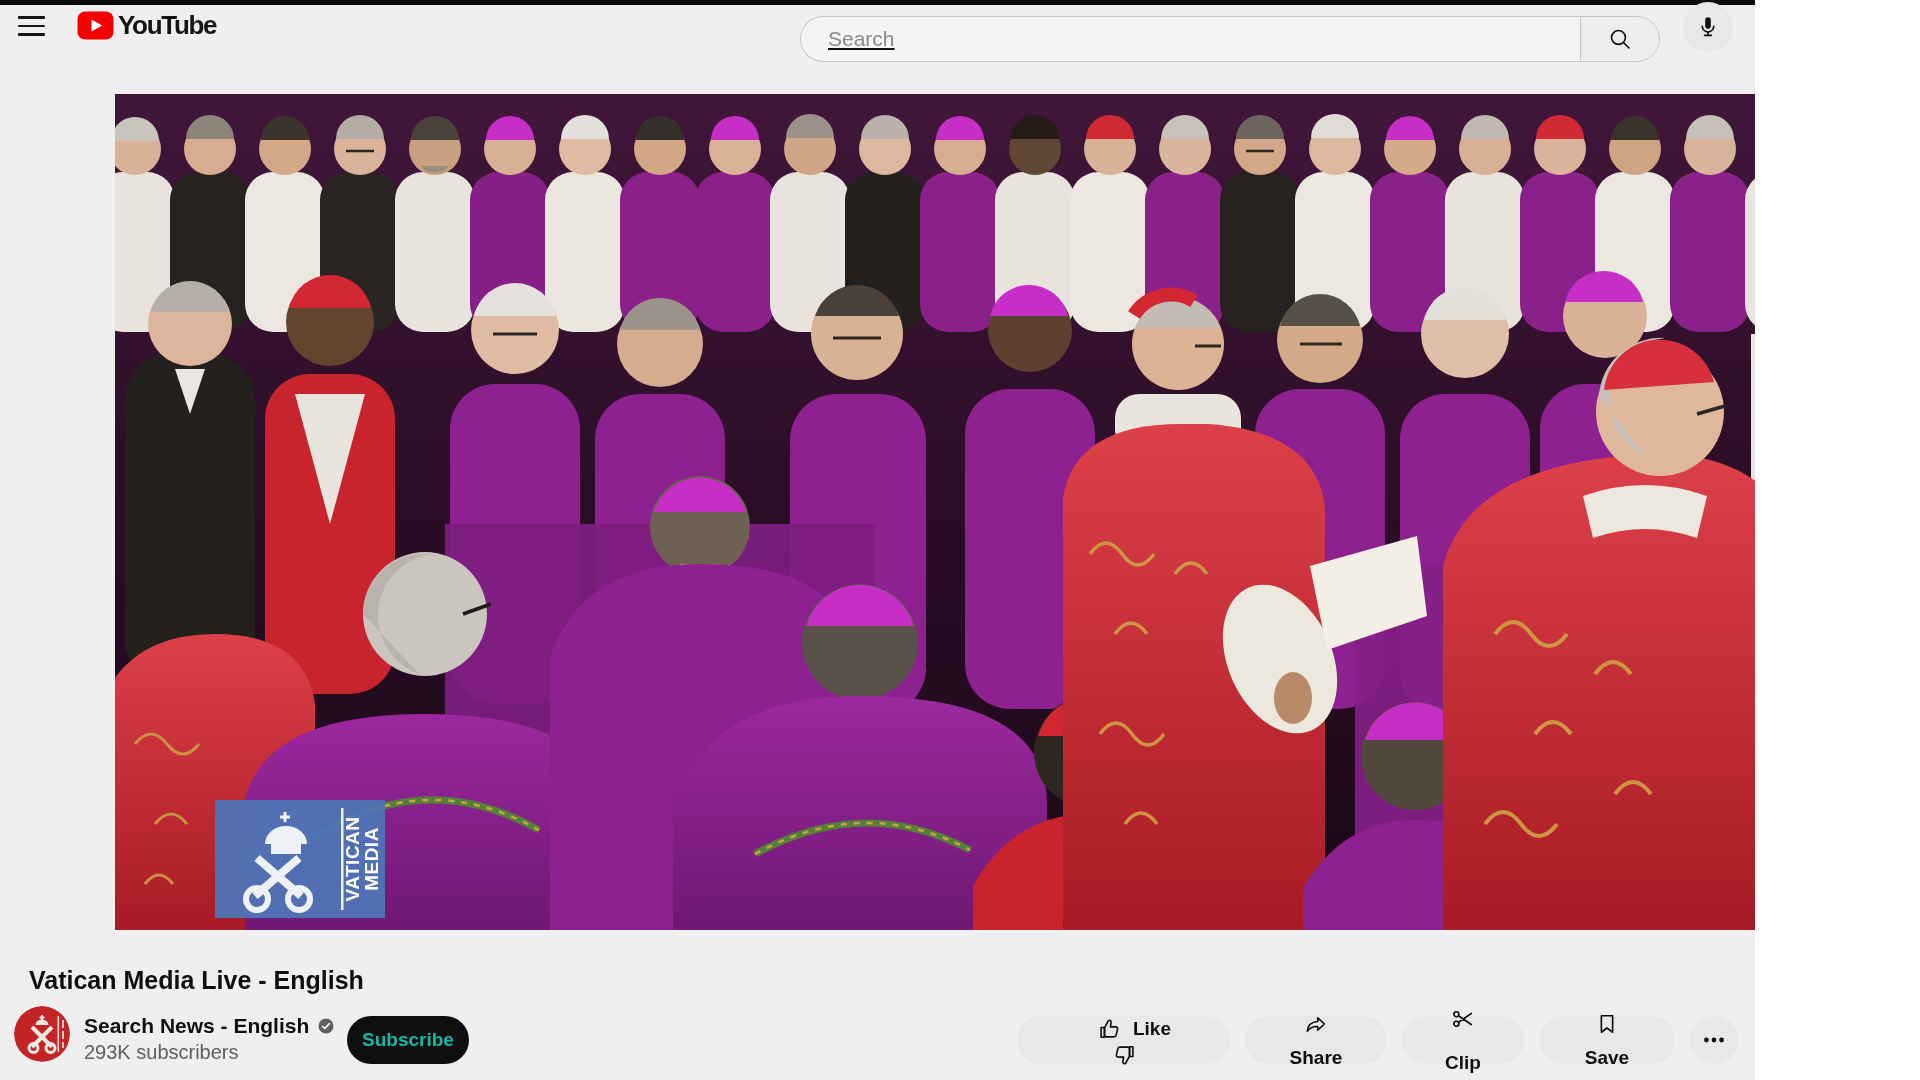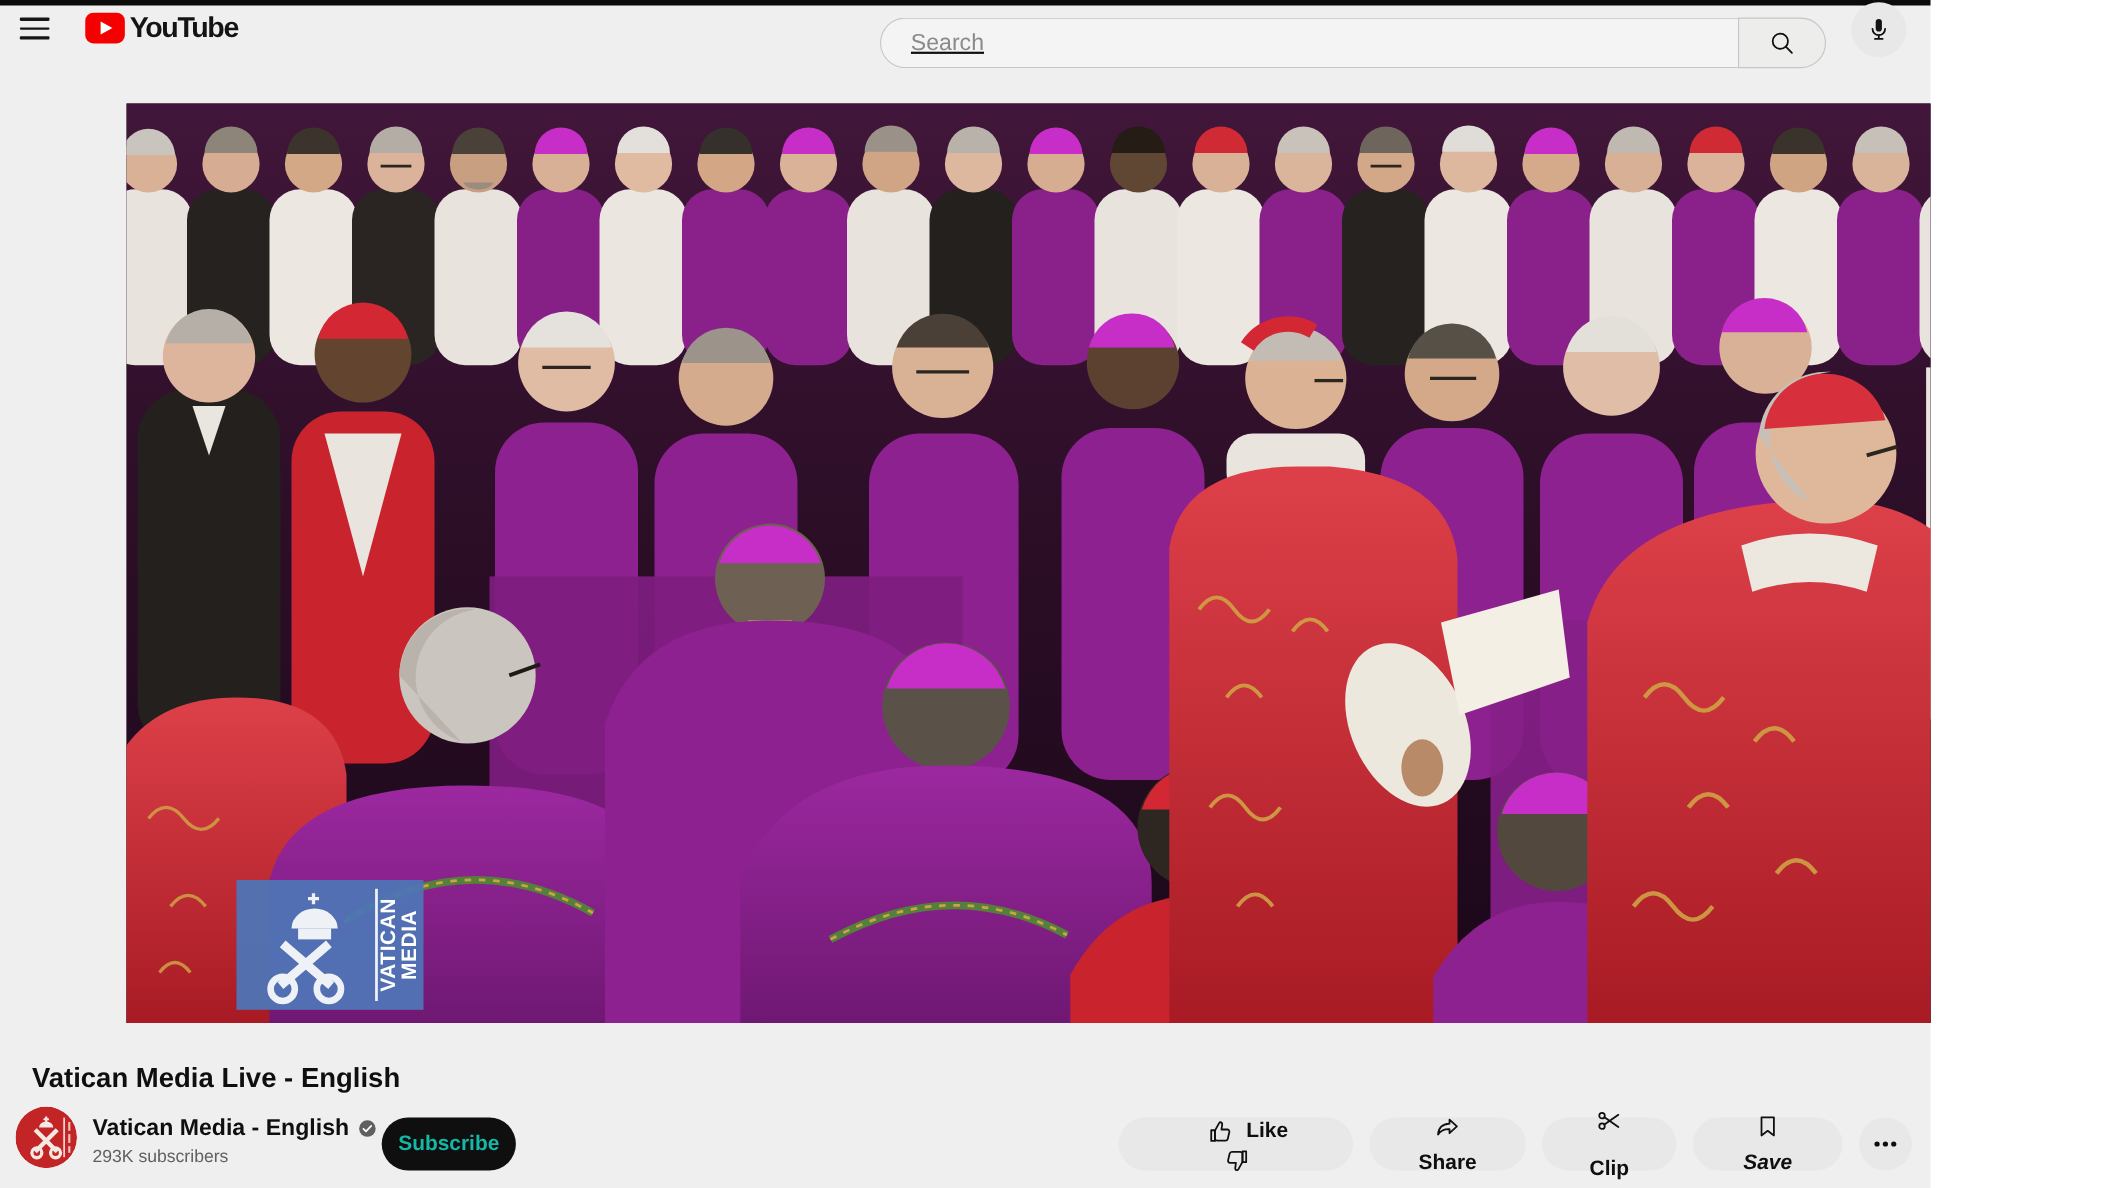--- a/index.html
+++ b/index.html
@@ -35,37 +35,37 @@
     cursor:pointer;display:flex;align-items:center;justify-content:center;padding:0;
   }
   
   .player{left:115px;top:94px;width:1690px;height:836px;background:#1a0718;cursor:pointer;}
   .player svg{display:block;width:100%;height:100%;}
   
   .video-title{left:17px;top:951px;font-size:25px;font-weight:700;color:#0f0f0f;margin:12px;line-height:34px;}
   .avatar{left:14px;top:1006px;width:56px;height:56px;border-radius:50%;overflow:hidden;cursor:pointer;}
   .ch-name-row{left:84px;top:1013px;display:flex;align-items:center;gap:8px;}
   .ch-name{font-size:21px;font-weight:700;color:#0f0f0f;cursor:pointer;line-height:26px;}
-  .ch-subs{left:84px;top:1042px;font-size:16px;color:#606060;line-height:20px;}
+  .ch-subs{left:84px;top:1042px;font-size:20px;color:#606060;line-height:20px;}
   .subscribe{
     left:347px;top:1016px;width:122px;height:48px;border-radius:24px;background:#0f0f0f;border:none;
     color:#14b8a6;font-family:"Liberation Sans",sans-serif;font-size:19px;font-weight:600;cursor:pointer;
   }
   .actions{right:17px;top:1016px;display:flex;gap:15px;align-items:center;}
   .pill{display:flex;align-items:center;height:48px;border-radius:24px;background:#e7e8e7;border:none;
     color:#0f0f0f;font-family:"Liberation Sans",sans-serif;font-size:19px;font-weight:600;cursor:pointer;padding:0;flex-direction:column;}
   .seg{display:flex;align-items:center;height:48px;background:none;border:none;cursor:pointer;
     font-family:"Liberation Sans",sans-serif;font-size:19px;font-weight:600;color:#0f0f0f;padding:0;}
   .like-pill{width:213px;}
   .like-seg{padding-left:21px;gap:10px;flex:1;}
   .dislike-seg{width:86px;justify-content:center;}
   .vdiv{width:1px;height:27px;background:#cfd0cf;}
   .share-pill{width:142px;justify-content:center;gap:10px;}
   .clip-pill{width:122px;justify-content:center;gap:20px;}
-  .save-pill{width:136px;justify-content:center;gap:10px;font-style:italic;}
+  .save-pill{width:136px;justify-content:center;gap:10px;}
   .more-btn{width:48px;height:48px;border-radius:50%;background:#e7e8e7;border:none;cursor:pointer;
     display:flex;align-items:center;justify-content:center;padding:0;}
   .aicon{width:26px;height:26px;flex:none;}
   .aicon path,.aicon circle{stroke:#0f0f0f;stroke-width:1.5;fill:none;stroke-linejoin:round;stroke-linecap:round;}
 </style>
 </head>
 <body>
 
 <div class="page">
 
@@ -401,21 +401,21 @@
         <circle cx="36.5" cy="42" r="4.5" fill="none" stroke-width="3"></circle>
         <rect x="43.5" y="10" width="1.6" height="36" stroke="none" opacity="0.9"></rect>
         <rect x="48" y="14" width="2" height="8" stroke="none" opacity="0.8"></rect>
         <rect x="48" y="25" width="2" height="8" stroke="none" opacity="0.8"></rect>
         <rect x="48" y="36" width="2" height="6" stroke="none" opacity="0.8"></rect>
       </g>
     </svg>
   </div>
 
   <div class="abs ch-name-row">
-    <span class="ch-name">Vatican Media - English</span>
+    <span class="ch-name">Search News - English</span>
     <svg width="18" height="18" viewBox="0 0 24 24">
       <circle cx="12" cy="12" r="10" fill="#606060"></circle>
       <path d="M7.2 12.3 l3.1 3.1 6.3-6.6" stroke="#ffffff" stroke-width="2.1" fill="none" stroke-linecap="round" stroke-linejoin="round"></path>
     </svg>
   </div>
   <div class="abs ch-subs">293K subscribers</div>
 
   <button class="abs subscribe">Subscribe</button>
 
   <div class="abs actions">

